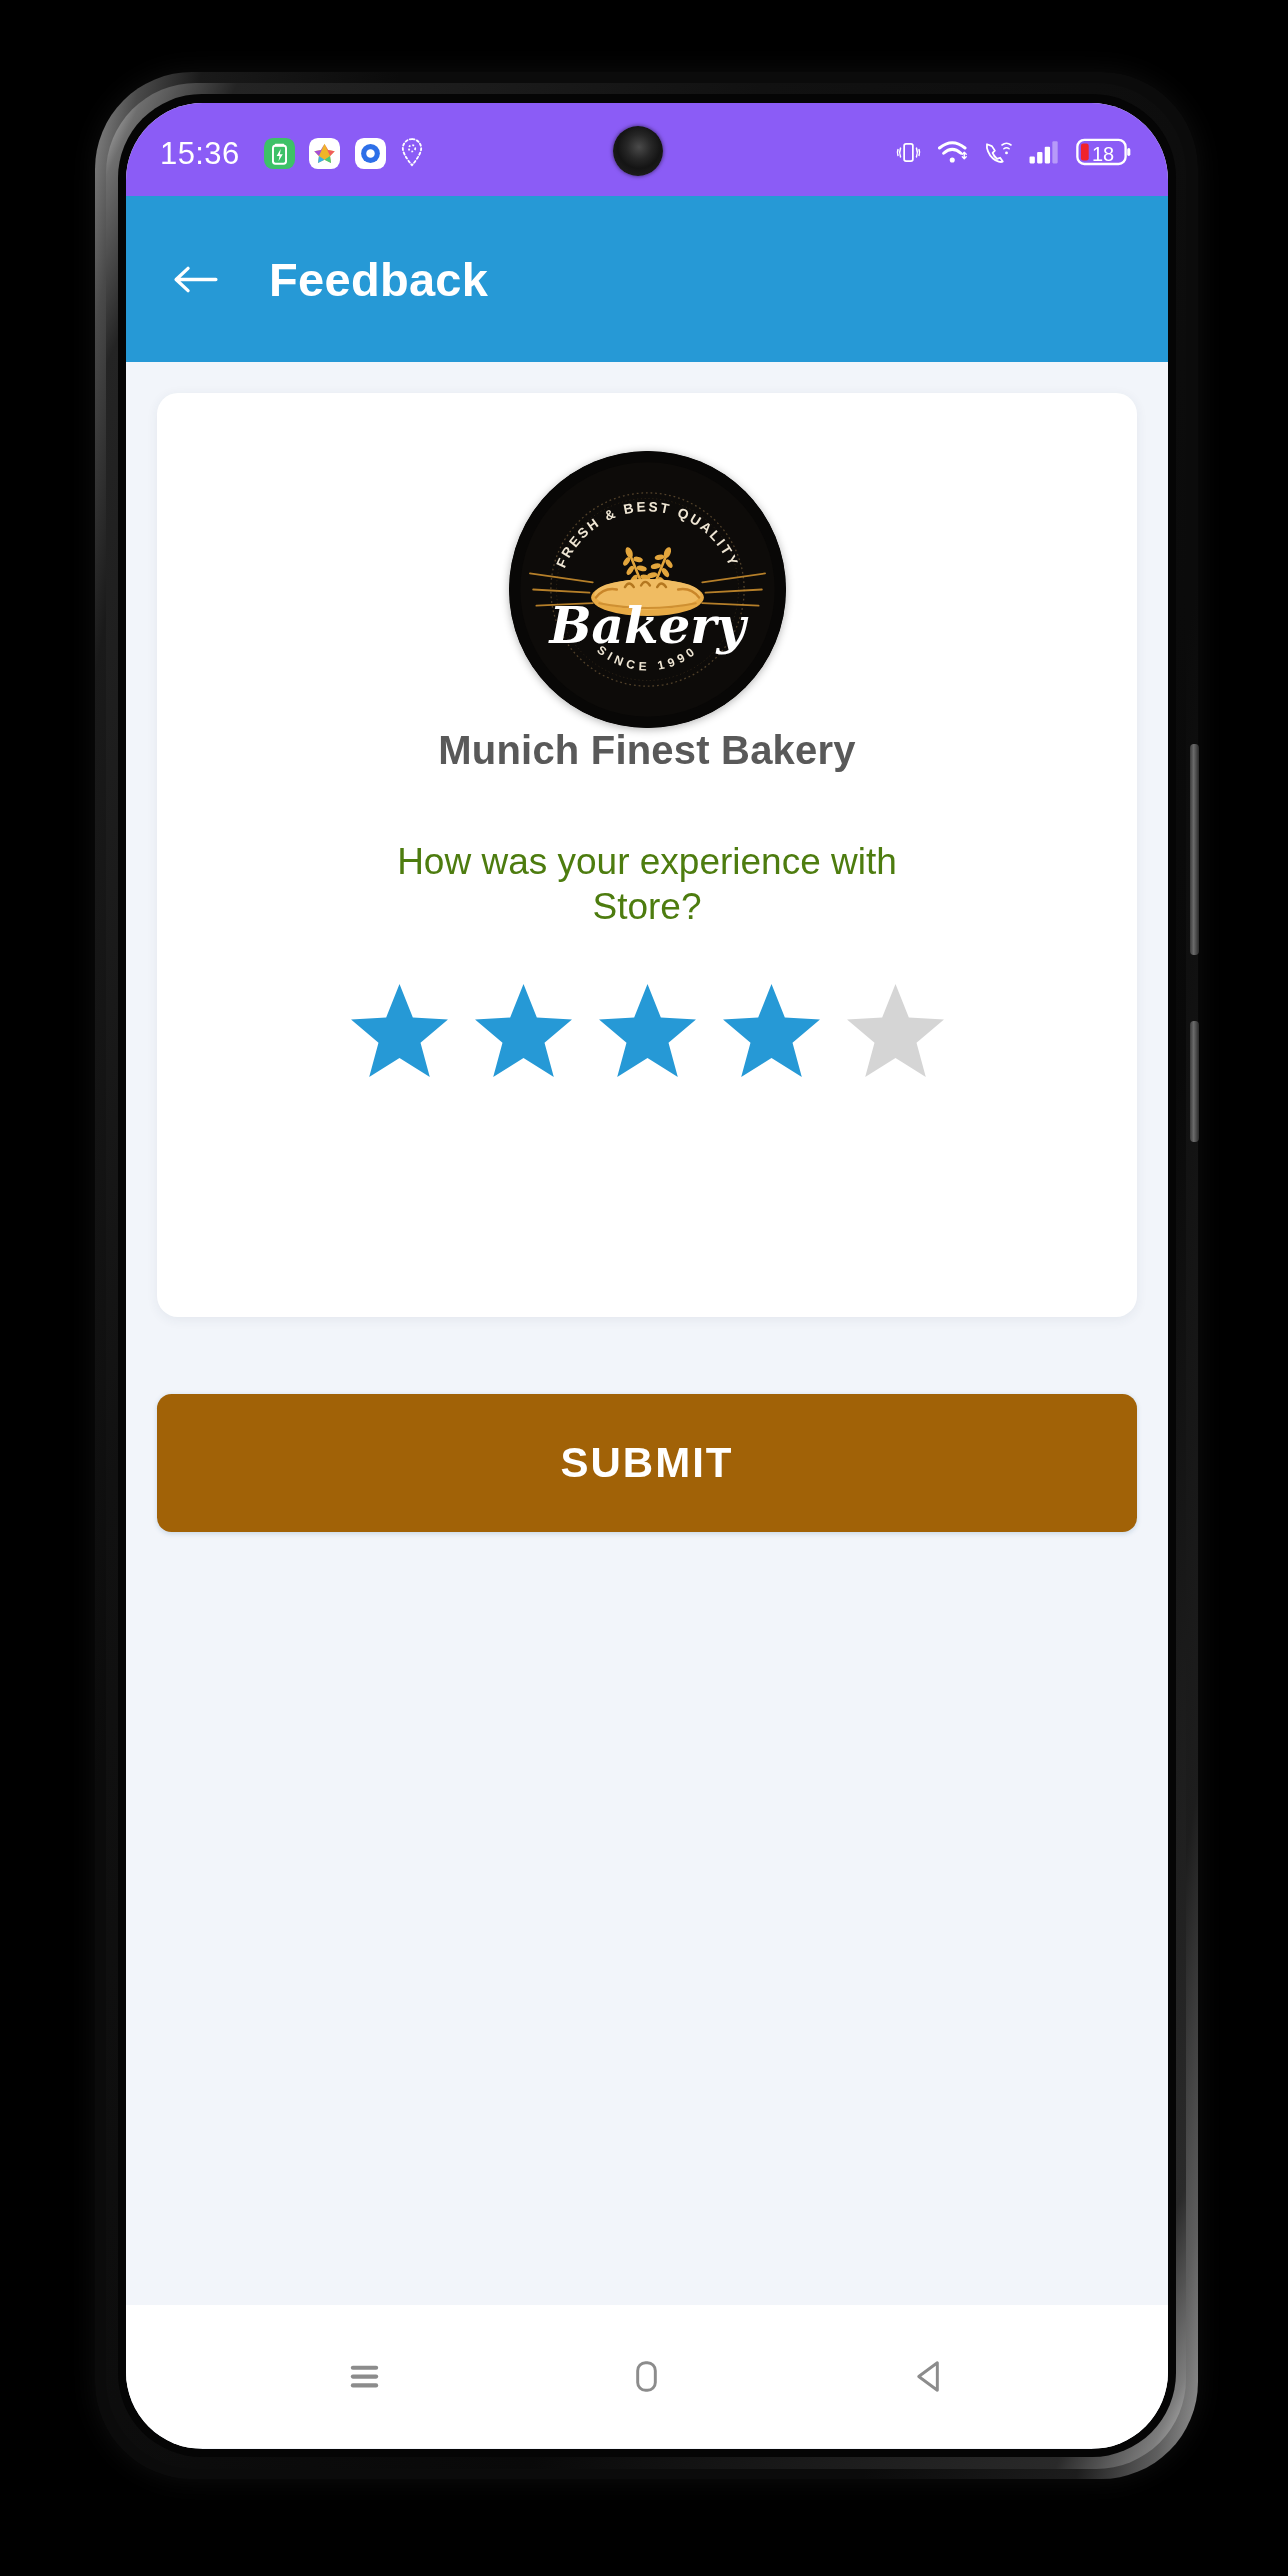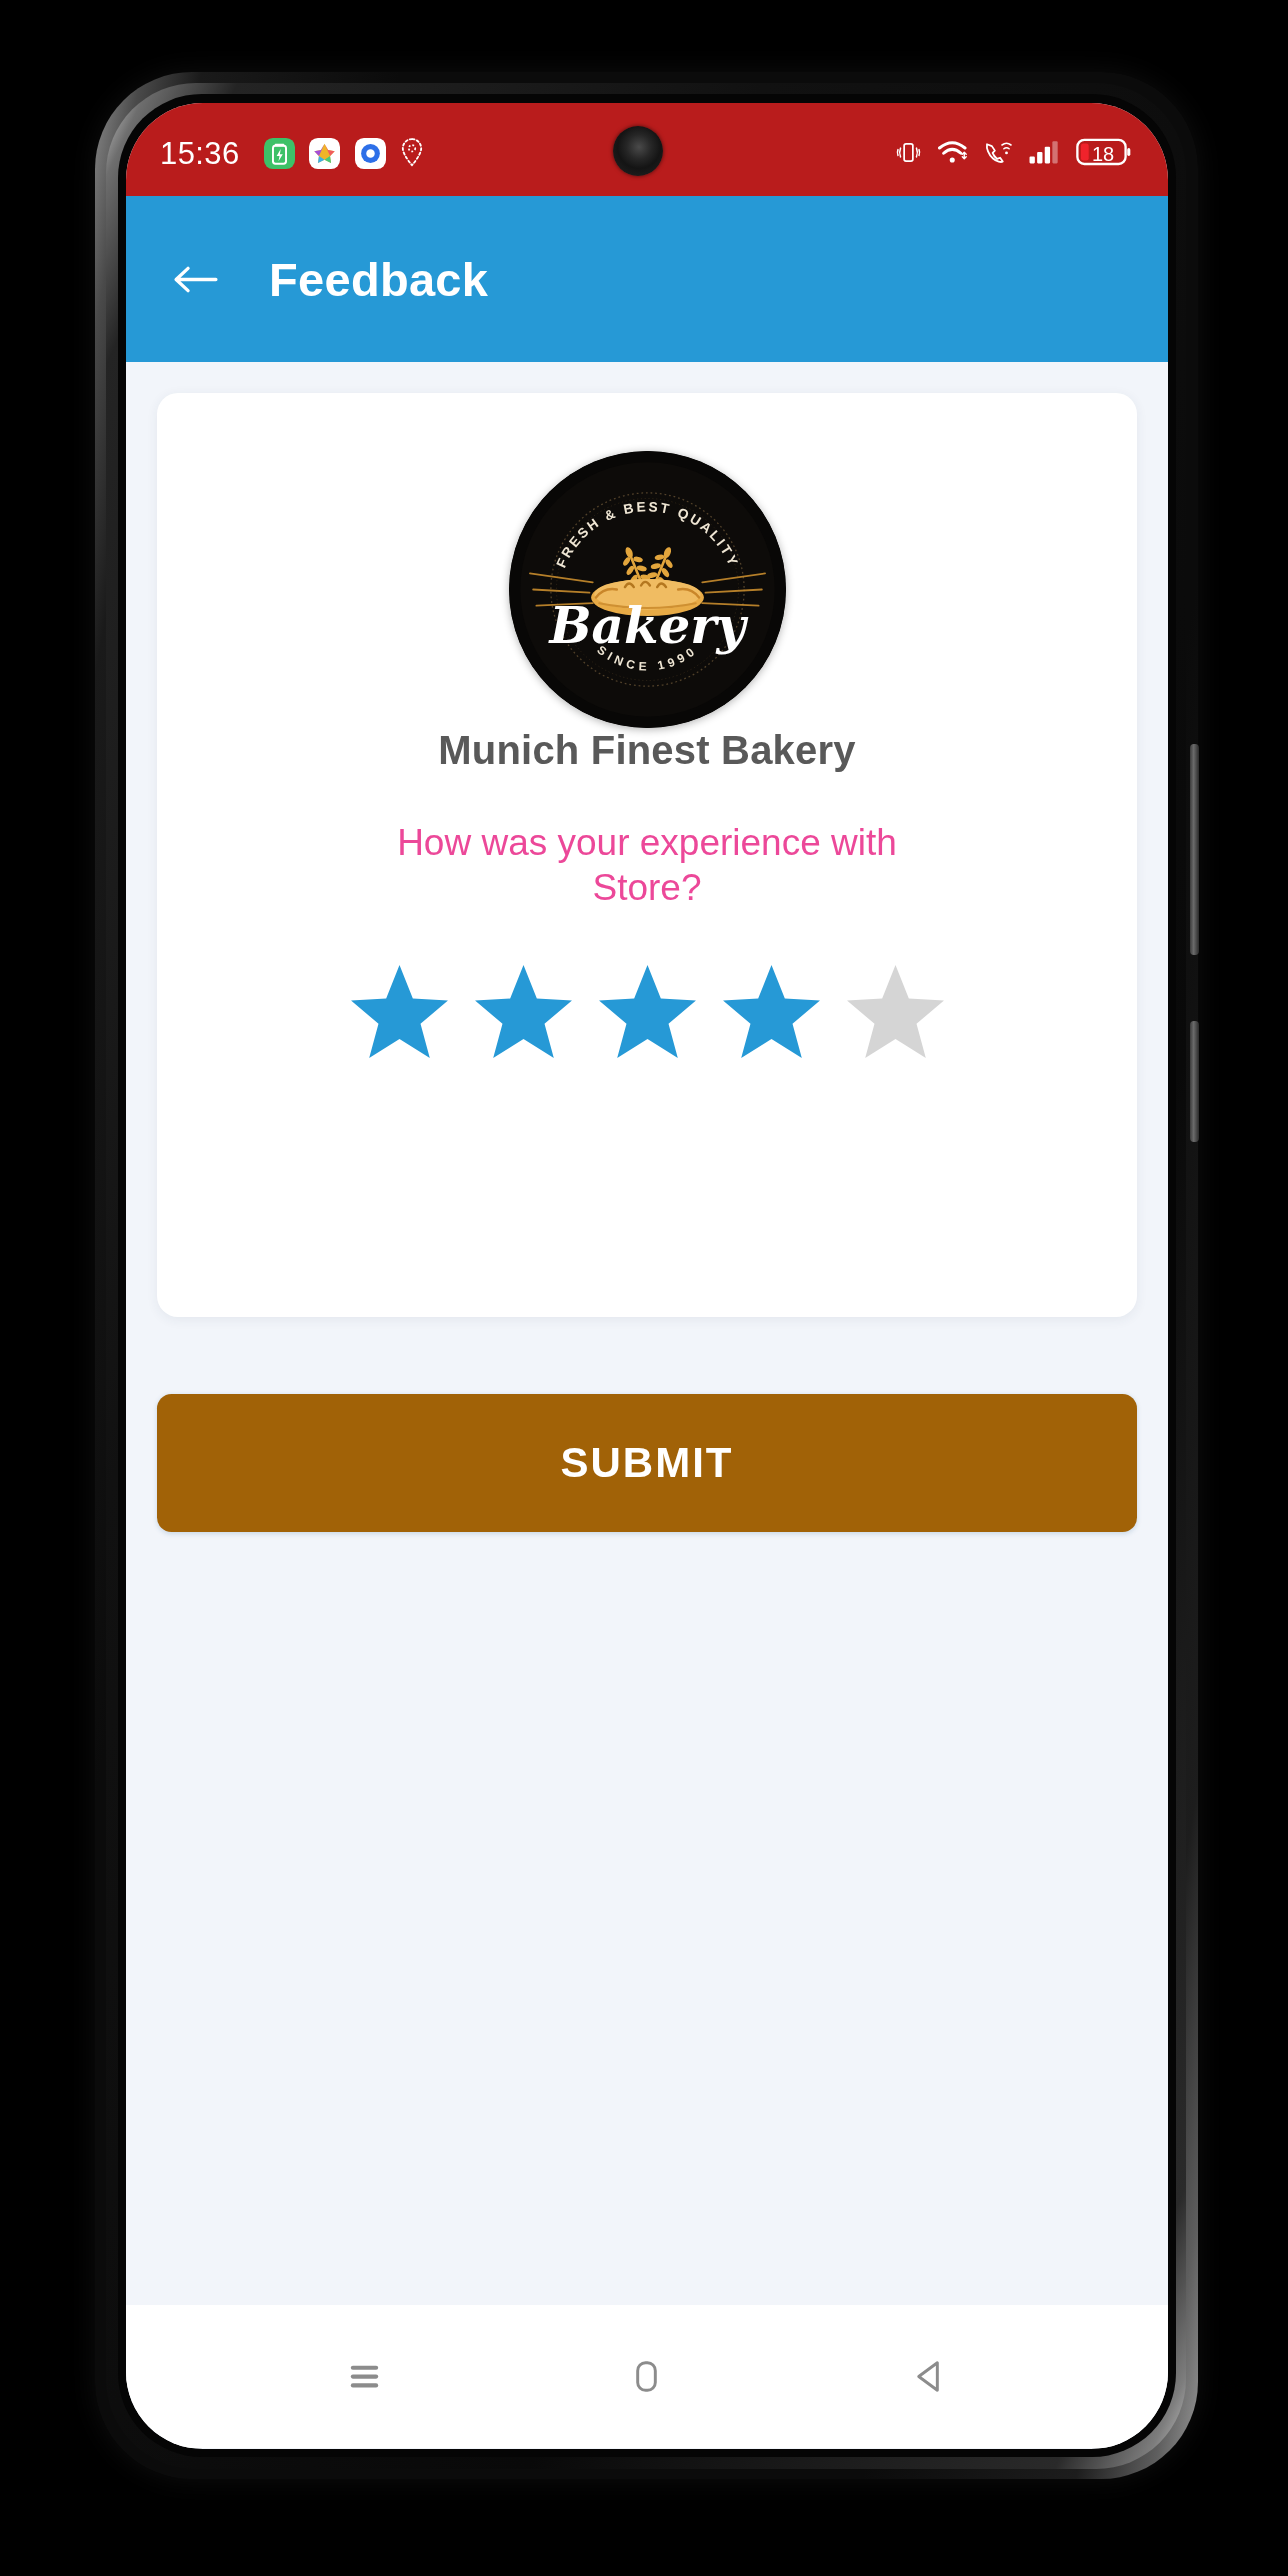--- a/index.html
+++ b/index.html
@@ -89,21 +89,21 @@
     background: #f2f5fa;
   }
 
   
   .status-bar {
     position: absolute;
     left: 0;
     top: 0;
     width: 1042px;
     height: 93px;
-    background: #b91c1c;
+    background: #8b5cf6;
     display: flex;
     align-items: center;
     box-sizing: border-box;
     padding: 8px 37px 0 34px;
   }
   .sb-left { display: flex; align-items: center; gap: 14.5px; }
   .sb-clock {
     color: #ffffff;
     font-size: 31px;
     font-weight: 400;
@@ -201,24 +201,24 @@
 
   .store-name {
     font-size: 40px;
     font-weight: 700;
     color: #595959;
     letter-spacing: 0.2px;
     text-align: center;
   }
 
   .question {
-    margin-top: 47px;
+    margin-top: 66px;
     font-size: 37px;
     font-weight: 400;
-    color: #ec4899;
+    color: #4d7c0f;
     line-height: 1.22;
     text-align: center;
     max-width: 612px;
   }
 
   .stars-row {
     margin-top: 43px;
     display: flex;
     align-items: center;
     gap: 8px;

